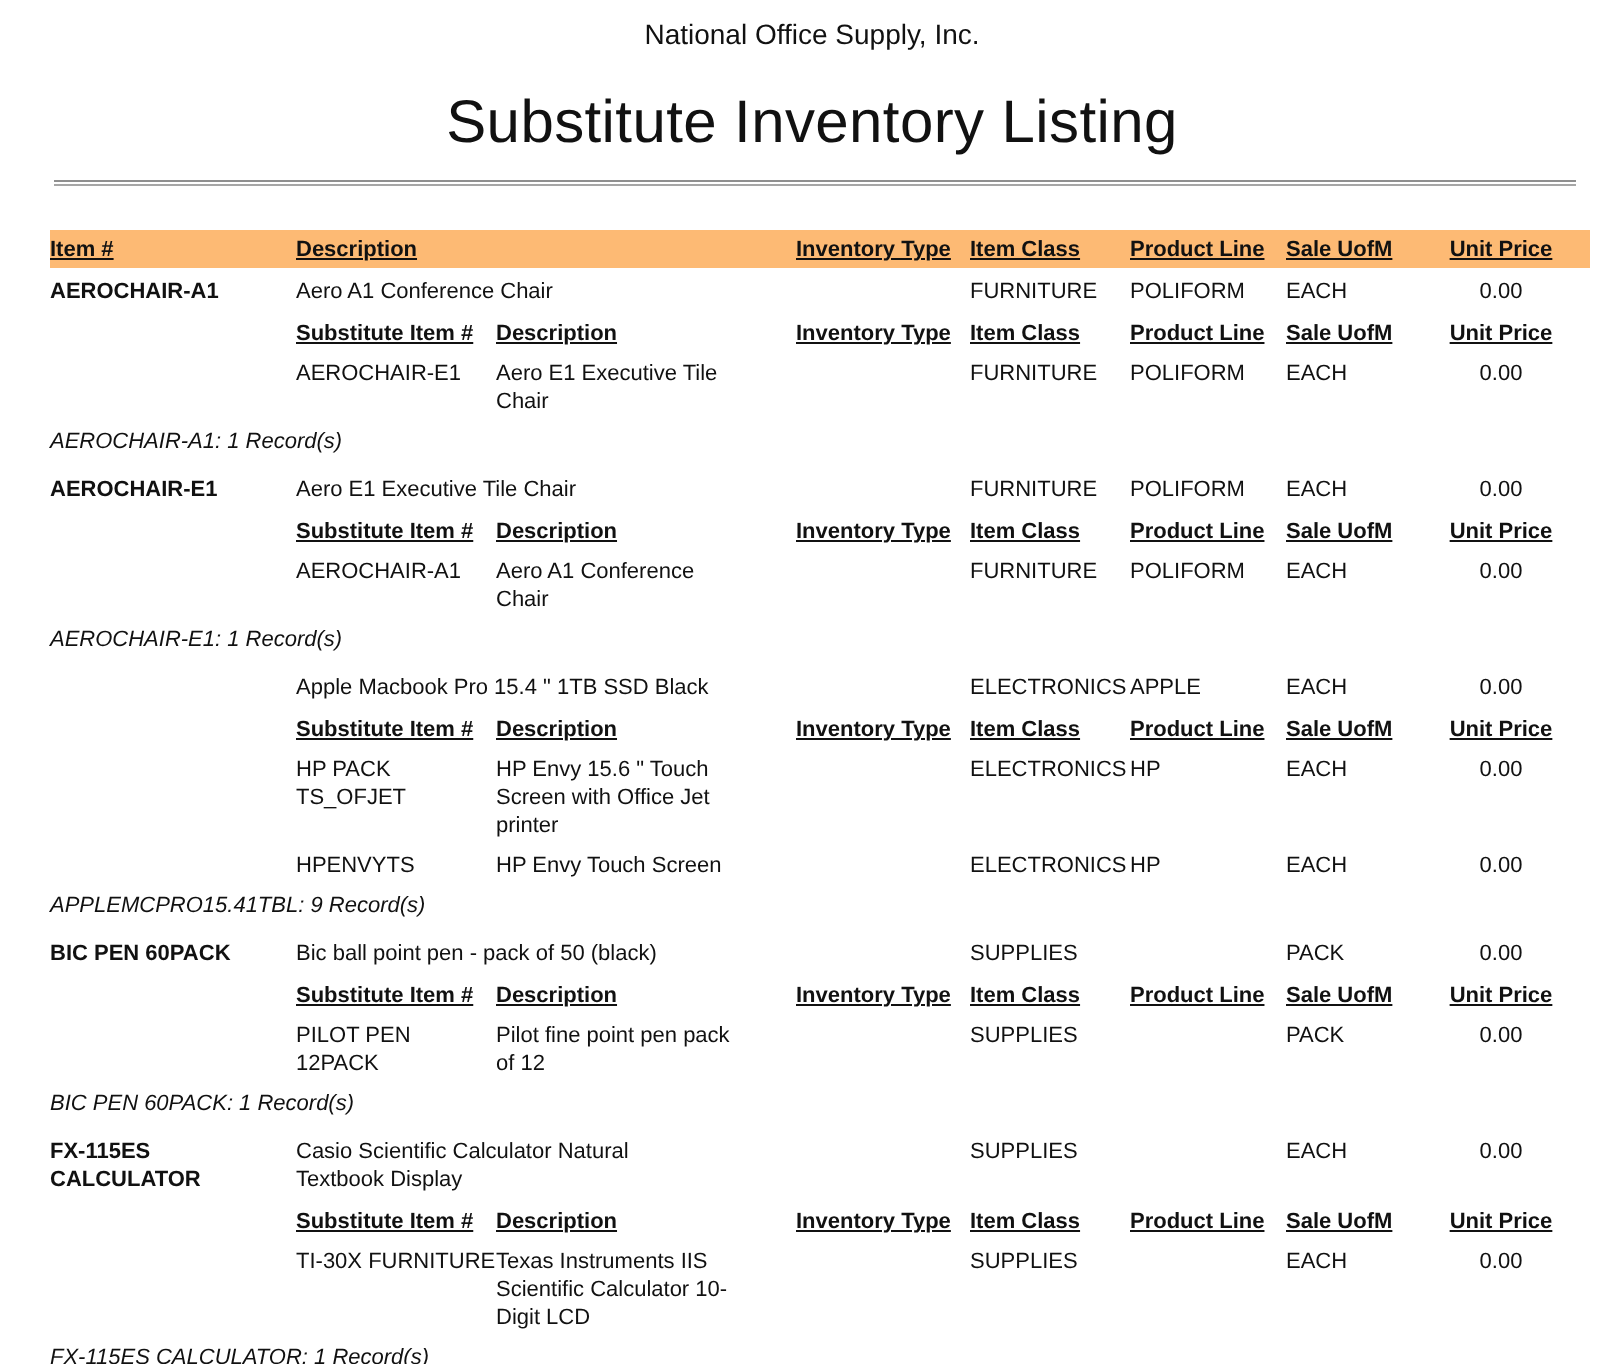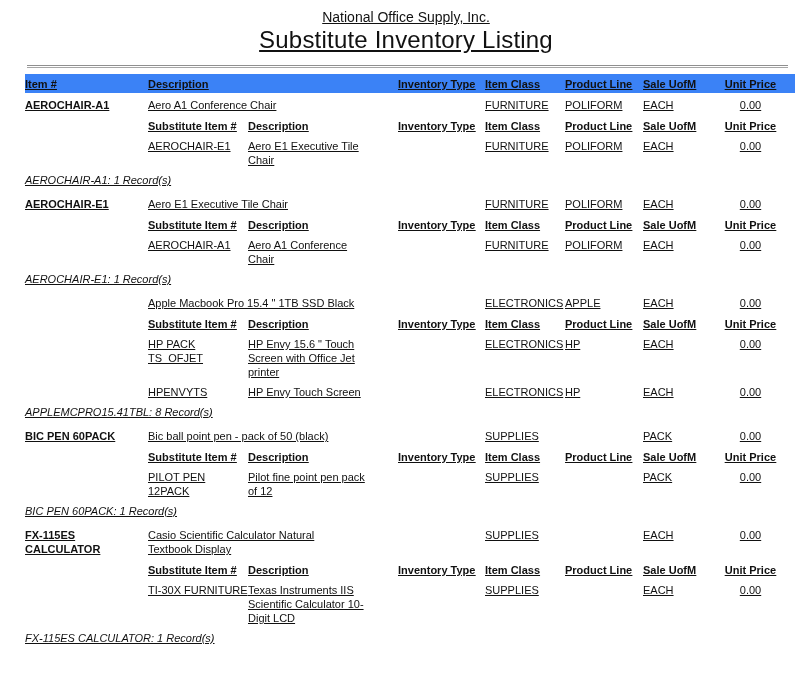--- a/index.html
+++ b/index.html
@@ -2,24 +2,24 @@
 <html><head>
 <meta charset="utf-8">
 <style>
   * { box-sizing: border-box; }
   html, body { margin: 0; padding: 0; background: #ffffff; }
   body {
     width: 812px; height: 682px; overflow: hidden;
     font-family: "Liberation Sans", sans-serif;
     color: #111; font-size: 11px;
   }
-  .page { position: relative; width: 812px; height: 606px; text-decoration: underline; }
+  .page { position: relative; width: 812px; height: 606px; }
 
   .company { text-align: center; font-size: 14px; padding-top: 9px; }
-  .report-title { text-align: center; font-size: 24px; margin-top: 1px; letter-spacing: 0.2px; }
+  .report-title { text-align: center; font-size: 30px; margin-top: 20px; letter-spacing: 0.2px; }
 
   .double-rule {
     margin: 11px 24px 0 27px;
     height: 3px;
     border-top: 1px solid #8f8f8f;
     border-bottom: 1px solid #a6a6a6;
   }
 
   .content { margin-left: 25px; width: 770px; }
 
@@ -31,22 +31,22 @@
   }
   .cell { overflow-wrap: break-word; }
   .c-price { text-align: center; padding-right: 6px; }
   .c-subitem { }
   .c-subdesc { padding-right: 24px; }
   .c-maindesc { grid-column: 2 / span 2; padding-right: 40px; }
   .c-mainitem { font-weight: bold; padding-right: 8px; }
   .hdr { font-weight: bold; text-decoration: underline; white-space: nowrap; }
 
   .main-header {
-    background: #3b82f6;
-    margin-top: 6px;
+    background: #fdba74;
+    margin-top: 22px;
     padding: 3px 0 2px 0;
   }
   .main-row { margin-top: 5px; }
   .subhdr-row { margin-top: 7px; }
   .sub-row { margin-top: 6px; }
   .rec-footer { margin-top: 7px; font-style: italic; }
   .group { margin-bottom: 11px; }
 </style>
 </head>
 <body>
@@ -167,21 +167,21 @@
       <div class="row sub-row">
         <div class="cell"></div>
         <div class="cell c-subitem">HPENVYTS</div>
         <div class="cell c-subdesc">HP Envy Touch Screen</div>
         <div class="cell"></div>
         <div class="cell">ELECTRONICS</div>
         <div class="cell">HP</div>
         <div class="cell">EACH</div>
         <div class="cell c-price">0.00</div>
       </div>
-      <div class="rec-footer">APPLEMCPRO15.41TBL: 8 Record(s)</div>
+      <div class="rec-footer">APPLEMCPRO15.41TBL: 9 Record(s)</div>
     </div>
 
     <div class="group">
       <div class="row main-row">
         <div class="cell c-mainitem">BIC PEN 60PACK</div>
         <div class="cell c-maindesc">Bic ball point pen - pack of 50 (black)</div>
         <div class="cell"></div>
         <div class="cell">SUPPLIES</div>
         <div class="cell"></div>
         <div class="cell">PACK</div>

